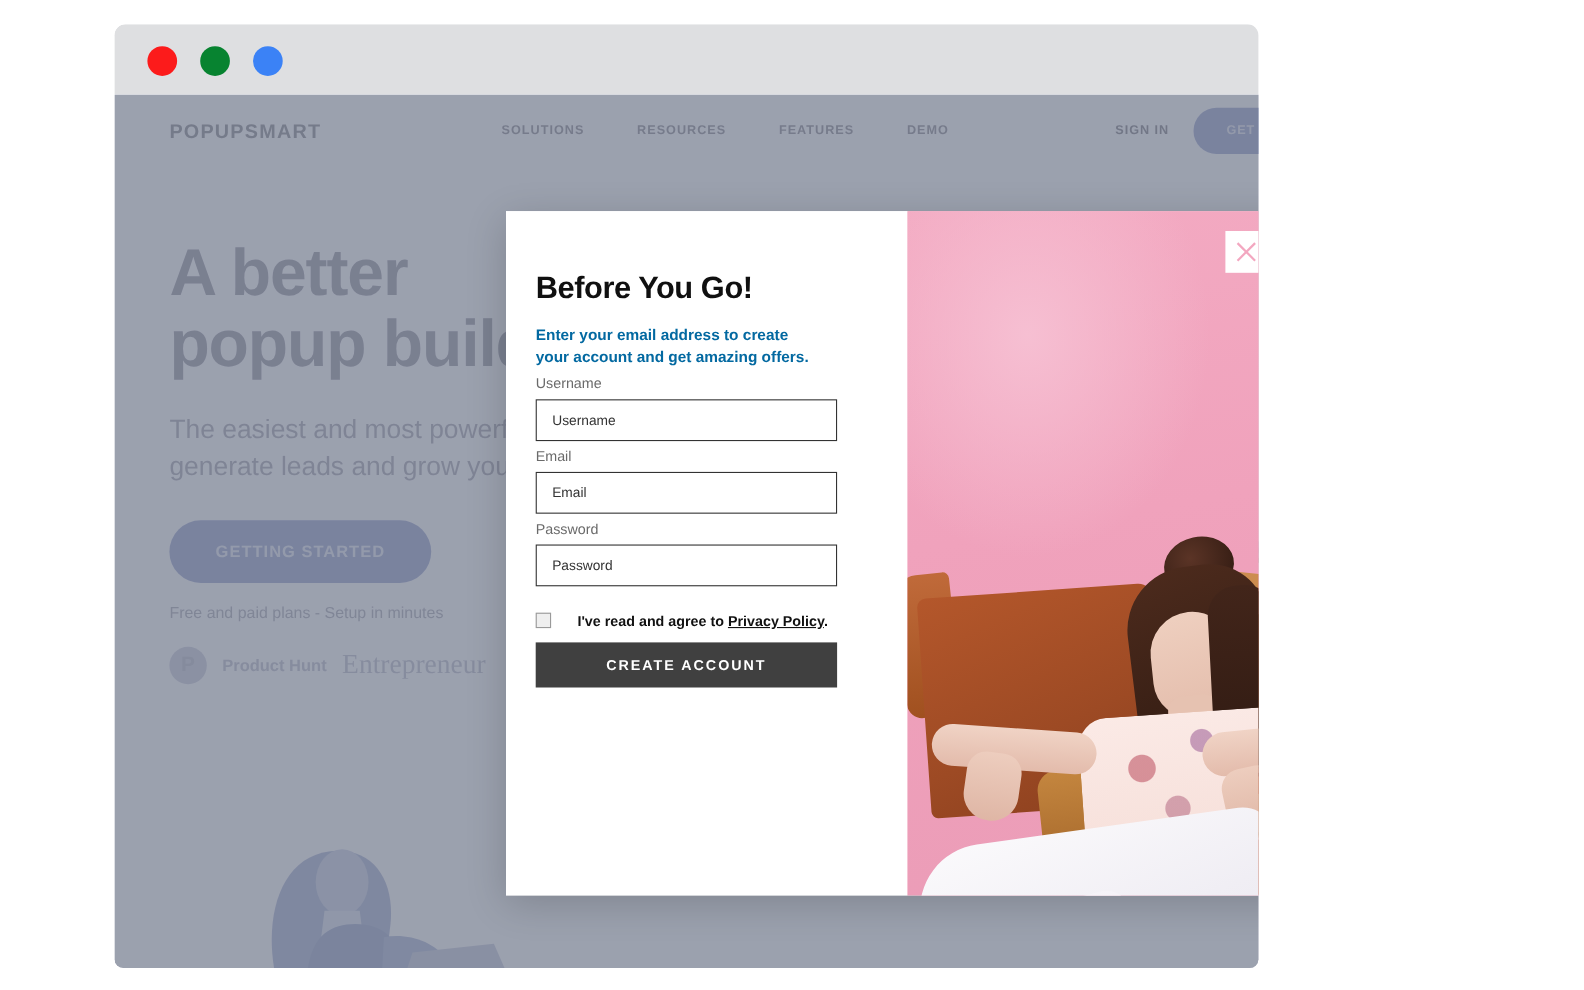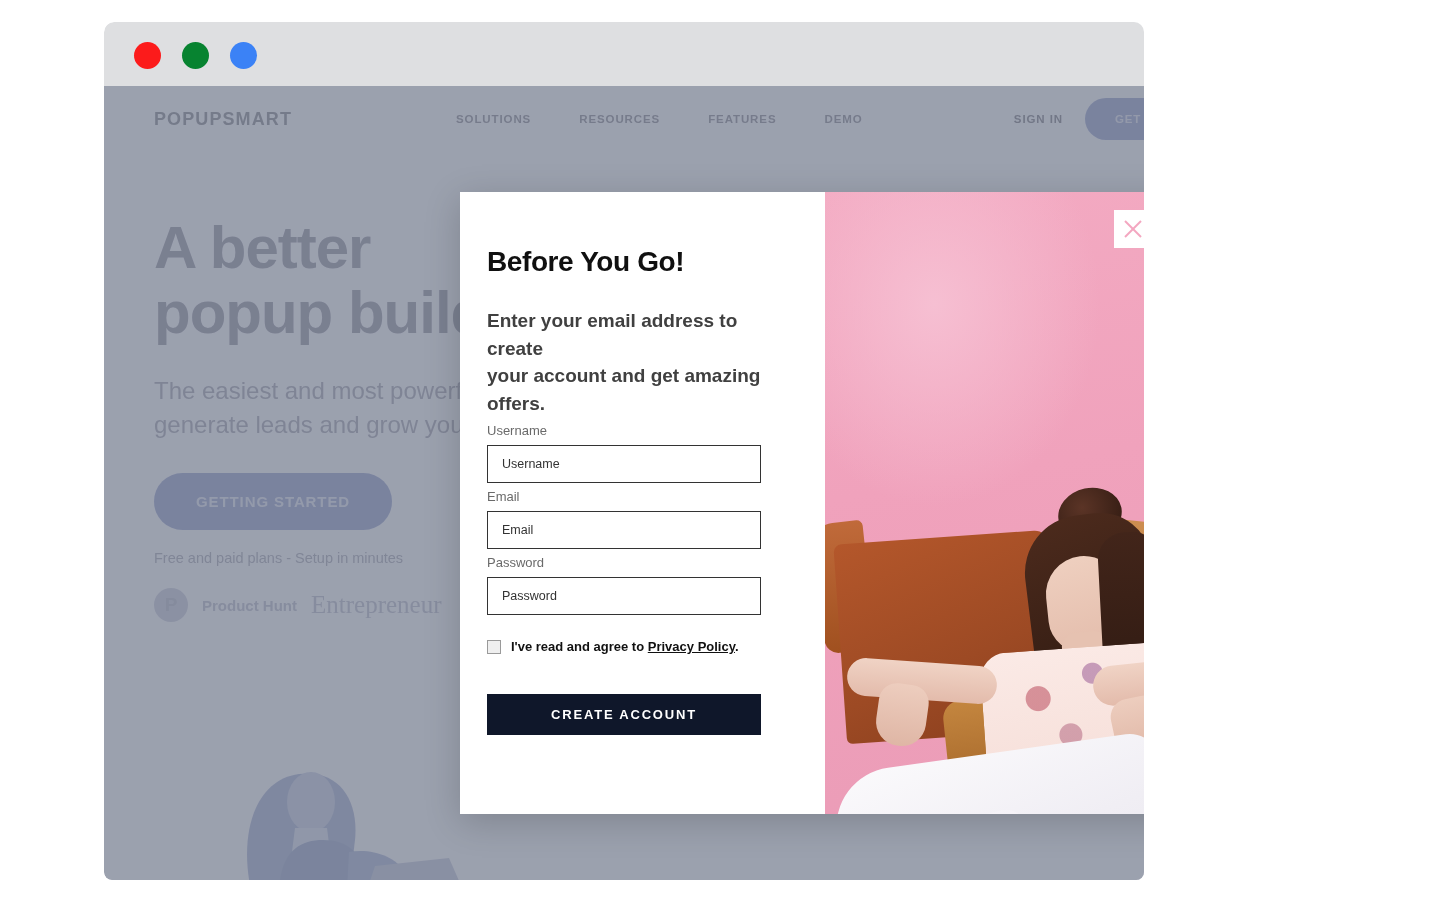--- a/index.html
+++ b/index.html
@@ -364,25 +364,25 @@
     padding: 54px 27px 0 27px;
     background: #ffffff;
   }
   .modal-title {
     font-size: 28px;
     font-weight: 800;
     color: #101010;
     letter-spacing: -0.4px;
   }
   .modal-desc {
-    margin-top: 29px;
-    font-size: 19px;
+    margin-top: 16px;
+    font-size: 14px;
     font-weight: 700;
     line-height: 1.45;
-    color: #404040;
+    color: #0369a1;
     white-space: pre-line;
   }
   .field { margin-top: 6px; }
   .field-label {
     font-size: 13px;
     color: #6a6a6a;
     margin-bottom: 7px;
   }
   .field-input {
     width: 274px;
@@ -395,43 +395,43 @@
     font-family: "Liberation Sans", sans-serif;
     border-radius: 0;
     outline: none;
   }
   .field-input::placeholder { color: #333333; }
 
   .consent-row {
     margin-top: 24px;
     display: flex;
     align-items: center;
-    gap: 10px;
+    gap: 24px;
   }
   .consent-box {
     width: 14px; height: 14px;
     border: 1.5px solid #9a9a9a;
     background: #efefef;
     flex: none;
   }
   .consent-text {
     font-size: 13px;
     font-weight: 700;
     color: #111111;
   }
   .consent-link {
     color: #111111;
     text-decoration: underline;
     font-weight: 700;
   }
   .submit-btn {
-    margin-top: 40px;
+    margin-top: 12px;
     width: 274px;
     height: 41px;
-    background: #0f172a;
+    background: #404040;
     color: #ffffff;
     border: none;
     font-size: 13px;
     font-weight: 700;
     letter-spacing: 1.8px;
     font-family: "Liberation Sans", sans-serif;
   }
 
   
   .modal-right {

